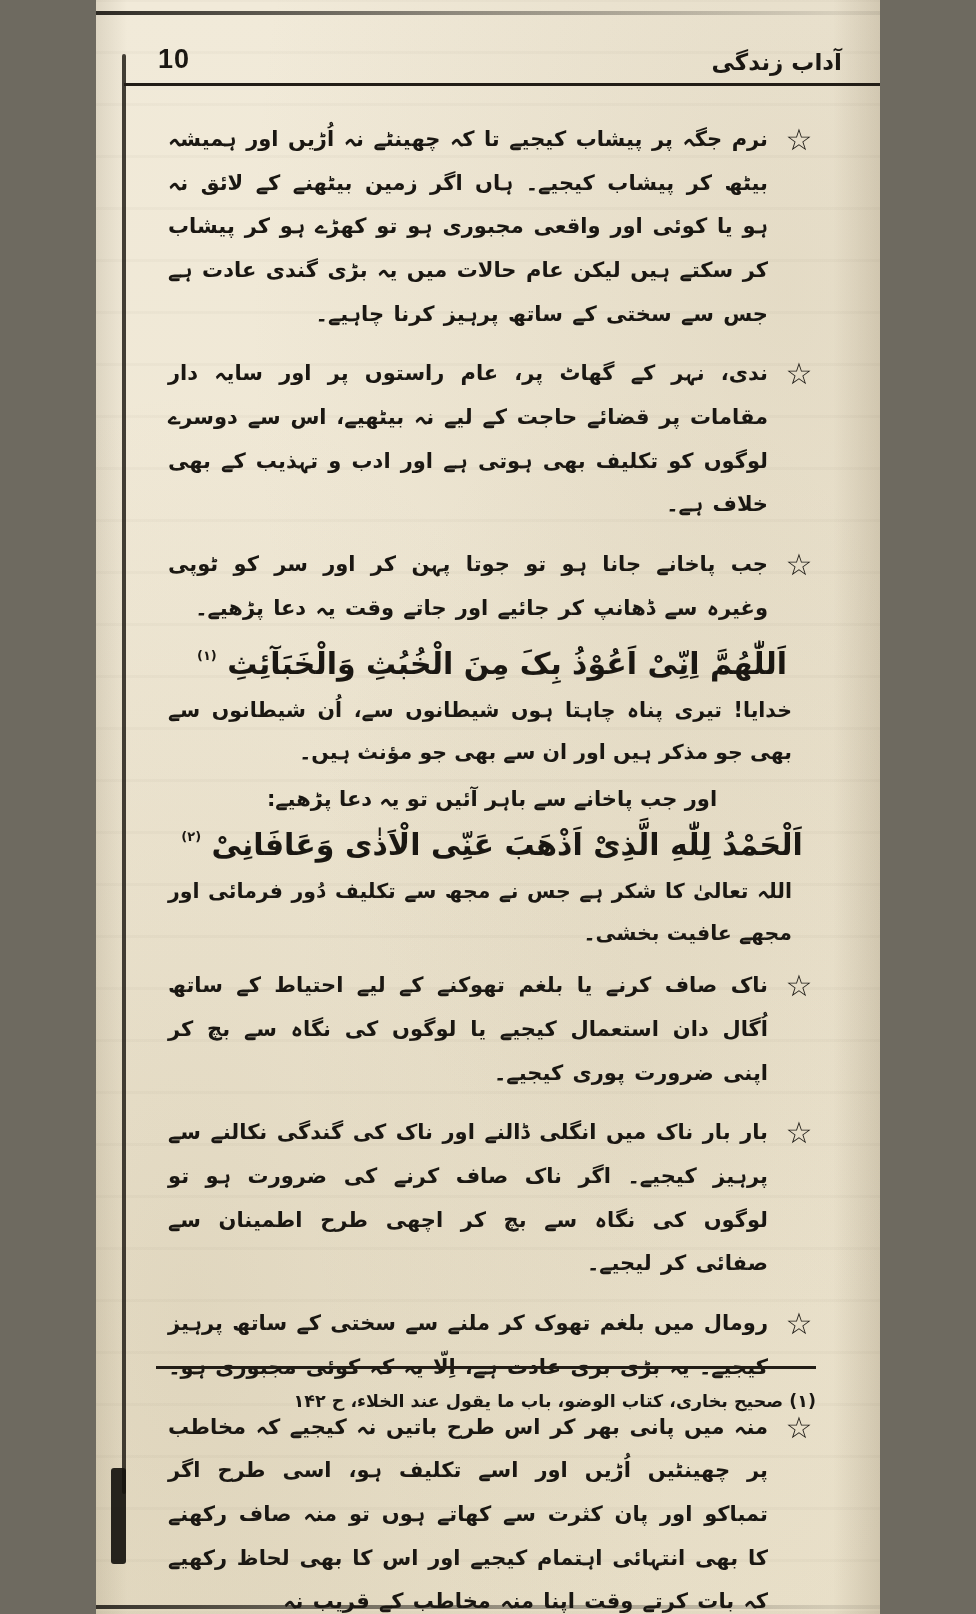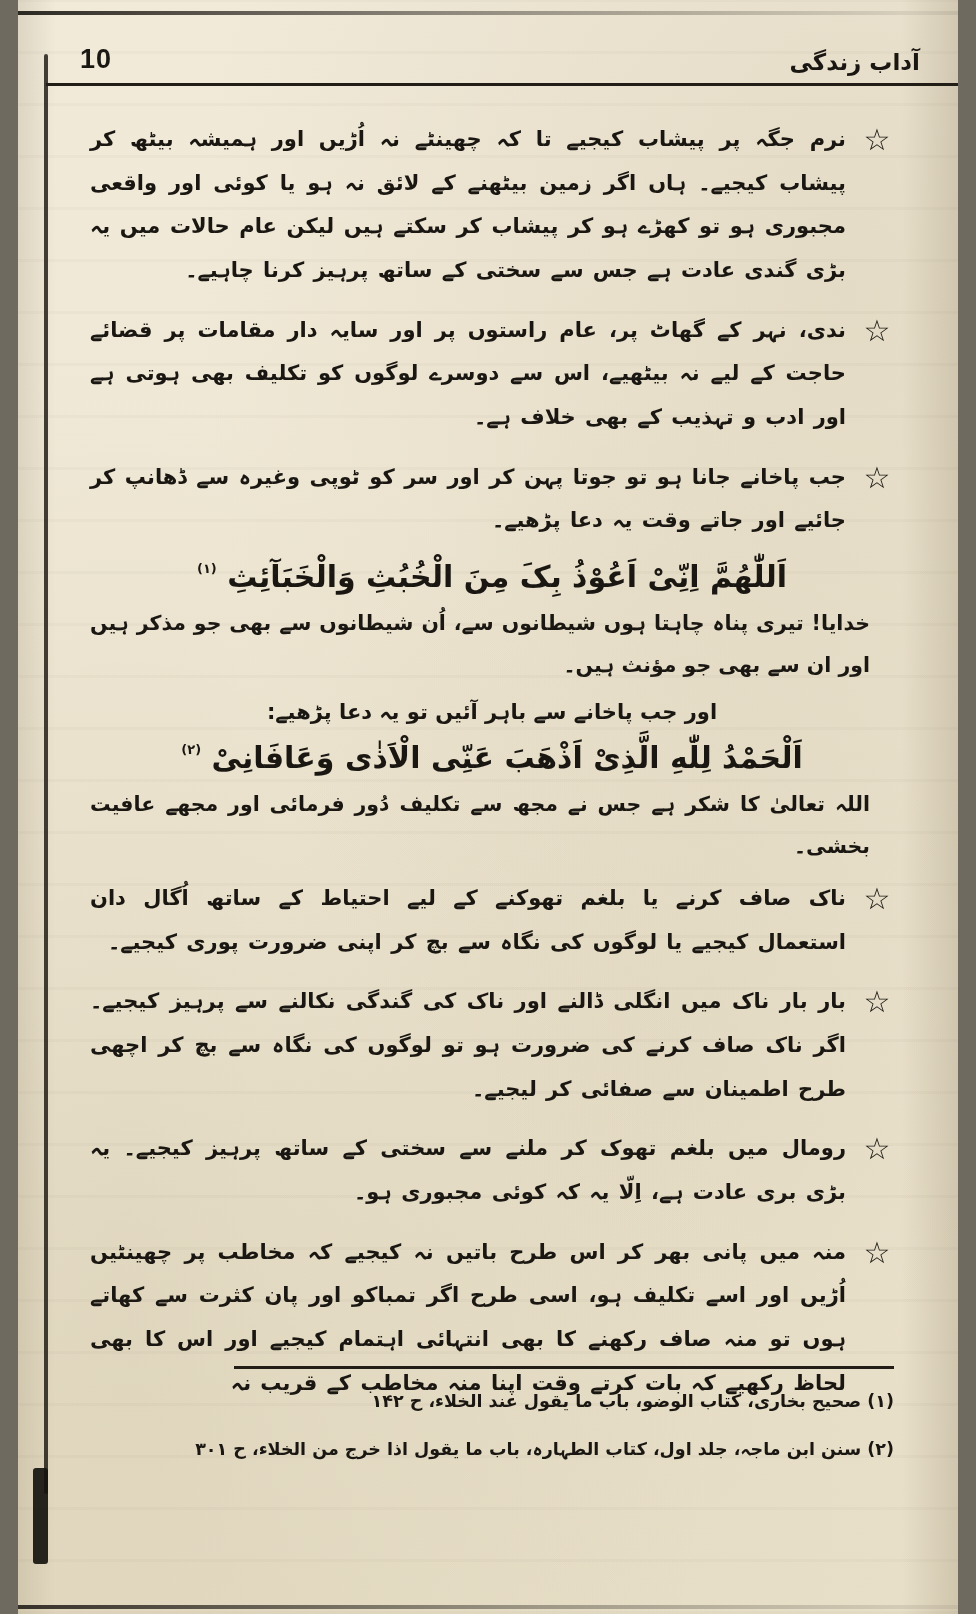--- a/index.html
+++ b/index.html
@@ -1,20 +1,20 @@
 <!DOCTYPE html>
 <html lang="ur"><head>
 <meta charset="utf-8">
 <style>
   * { box-sizing: border-box; }
   html, body { margin: 0; padding: 0; background: #6e6a60; }
 
   .page {
     position: relative;
-    width: 940px;
+    width: 784px;
     height: 1614px;
     margin: 0 auto;
     overflow: hidden;
     color: #1a1712;
     font-family: "DejaVu Sans", sans-serif;
     background:
       radial-gradient(ellipse at 88% 18%, rgba(185,170,135,0.22), transparent 55%),
       radial-gradient(ellipse at 12% 82%, rgba(175,160,125,0.18), transparent 50%),
       radial-gradient(ellipse at 70% 65%, rgba(170,155,120,0.12), transparent 45%),
       linear-gradient(to left, rgba(135,120,92,0.25), rgba(135,120,92,0) 6%),
@@ -186,16 +186,15 @@
     <div class="para">
       <span class="star">☆</span>
       <span class="para-text">منہ میں پانی بھر کر اس طرح باتیں نہ کیجیے کہ مخاطب پر چھینٹیں اُڑیں اور اسے تکلیف ہو، اسی طرح اگر تمباکو اور پان کثرت سے کھاتے ہوں تو منہ صاف رکھنے کا بھی انتہائی اہتمام کیجیے اور اس کا بھی لحاظ رکھیے کہ بات کرتے وقت اپنا منہ مخاطب کے قریب نہ</span>
     </div>
 
   </div>
 
   <div class="footnotes">
     <div class="fn-rule"></div>
     <div class="footnote">(۱) صحیح بخاری، کتاب الوضو، باب ما یقول عند الخلاء، ح ۱۴۲</div>
-    <div class="footnote">(۲) سنن ابن ماجہ، جلد اول، کتاب الطہارہ، باب ما یقول اذا خرج من الخلاء، ح ۳۰۱</div>
   </div>
 
 </div>
 
 </body></html>

